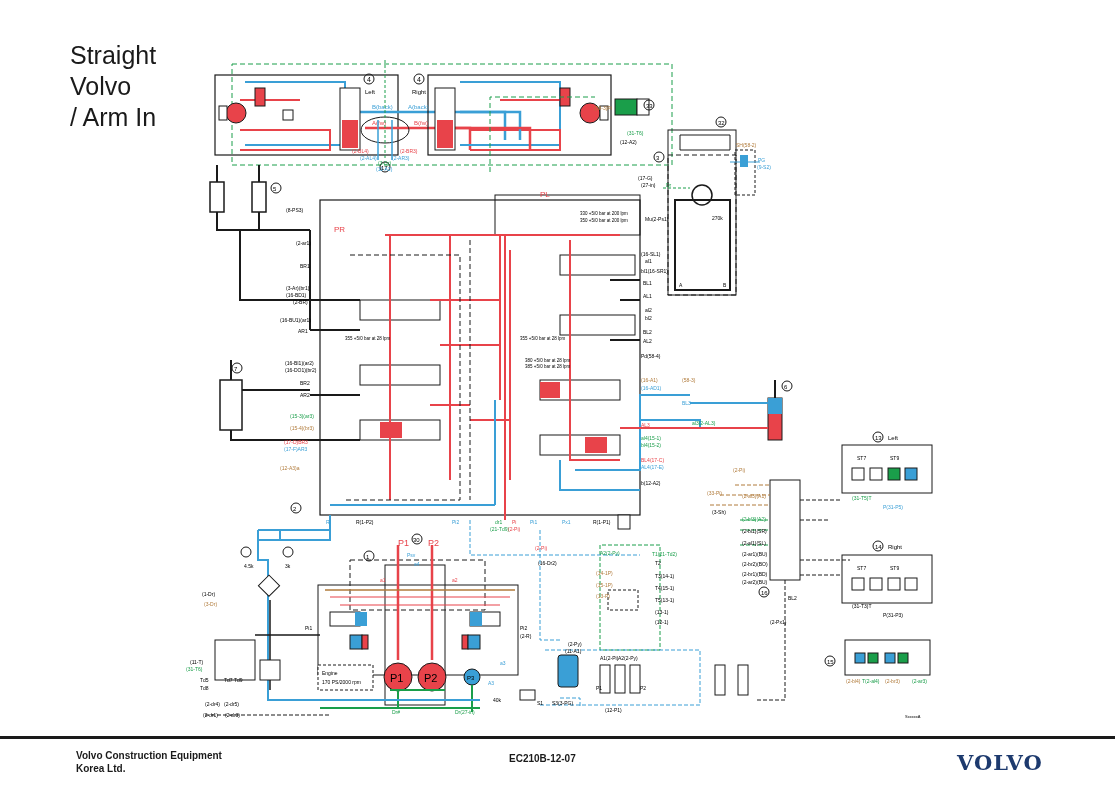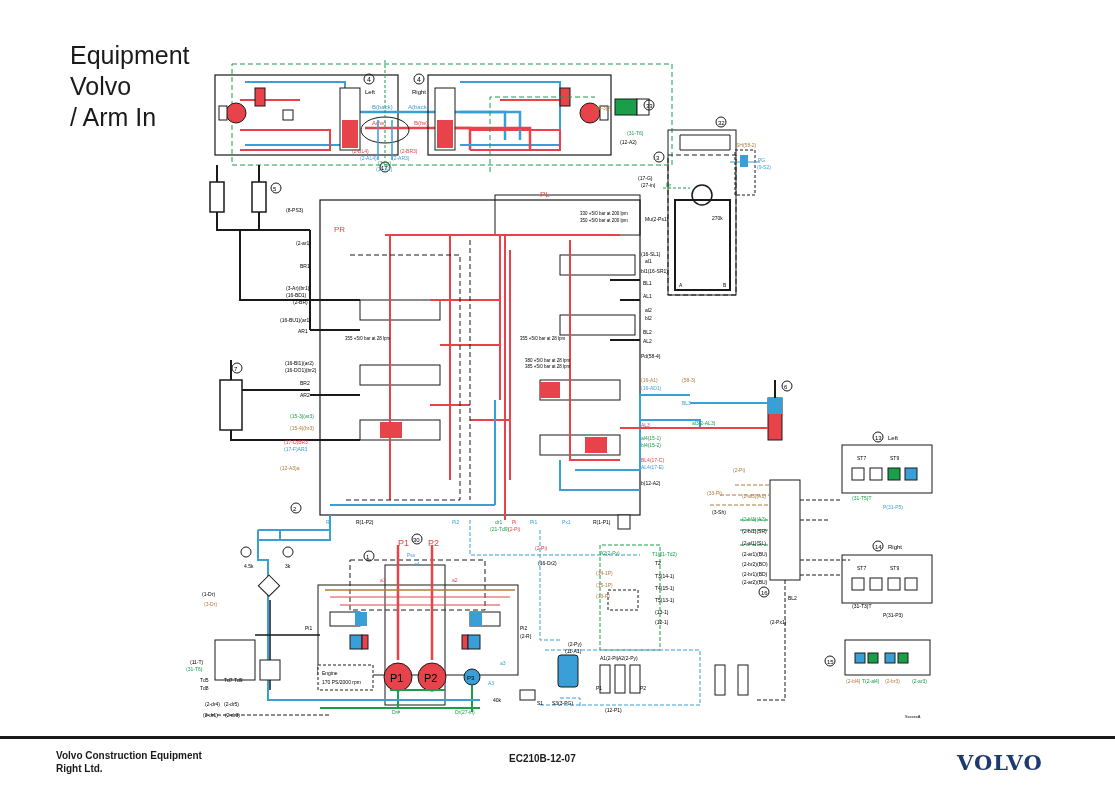--- a/index.html
+++ b/index.html
@@ -1,30 +1,30 @@
 <!DOCTYPE html>
 <html><head>
 <meta charset="utf-8">
 <style>
   html, body { margin: 0; padding: 0; background: #ffffff; }
   body { width: 1115px; height: 787px; position: relative; overflow: hidden; font-family: "Liberation Sans", sans-serif; color: #1a1a1a; }
   .title { position: absolute; left: 70px; top: 40px; font-size: 25px; line-height: 31px; font-weight: 400; color: #1a1a1a; }
   .title div { white-space: nowrap; }
   #schematic { position: absolute; left: 0; top: 0; }
   .footer-rule { position: absolute; left: 0; right: 0; top: 736px; height: 3px; background: #1a1a1a; }
-  .footer-company { position: absolute; left: 56px; top: 749px; font-size: 10px; font-weight: 700; line-height: 13px; }
+  .footer-company { position: absolute; left: 76px; top: 749px; font-size: 10px; font-weight: 700; line-height: 13px; }
   .footer-doc { position: absolute; left: 509px; top: 753px; font-size: 10px; font-weight: 700; }
   .footer-logo { position: absolute; left: 957px; top: 750px; font-family: "DejaVu Serif", serif; font-weight: 700; font-size: 21px; color: #1d3a6e; letter-spacing: 1px; }
   svg text { font-family: "Liberation Sans", sans-serif; }
 </style>
 </head>
 <body>
 
 <div class="title">
-  <div>Equipment</div>
+  <div>Straight</div>
   <div>Volvo</div>
   <div>/ Arm In</div>
 </div>
 
 <svg id="schematic" width="1115" height="787" viewBox="0 0 1115 787">
 
   <g>
     <rect x="215" y="75" width="183" height="80" fill="none" stroke="#1a1a1a" stroke-width="1.2"></rect>
     <rect x="232" y="64" width="440" height="101" fill="none" stroke="#1a9e4a" stroke-width="1" stroke-dasharray="5,3"></rect>
     <path d="M245 82 H345 V145 H245" fill="none" stroke="#3a9fd6" stroke-width="2"></path>
@@ -400,16 +400,16 @@
     <text x="862" y="683" font-size="5" fill="#1a9e4a">T(2-al4)</text>
     <text x="885" y="683" font-size="5" fill="#b07a3a">(2-br3)</text>
     <text x="912" y="683" font-size="5" fill="#1a9e4a">(2-ar3)</text>
   </g>
   <text x="905" y="718" font-size="4">SxxxxxA</text>
 </svg>
 
 <div class="footer-rule"></div>
 <div class="footer-company">
   <div>Volvo Construction Equipment</div>
-  <div>Right Ltd.</div>
+  <div>Korea Ltd.</div>
 </div>
 <div class="footer-doc">EC210B-12-07</div>
 <div class="footer-logo">VOLVO</div>
 
 </body></html>

